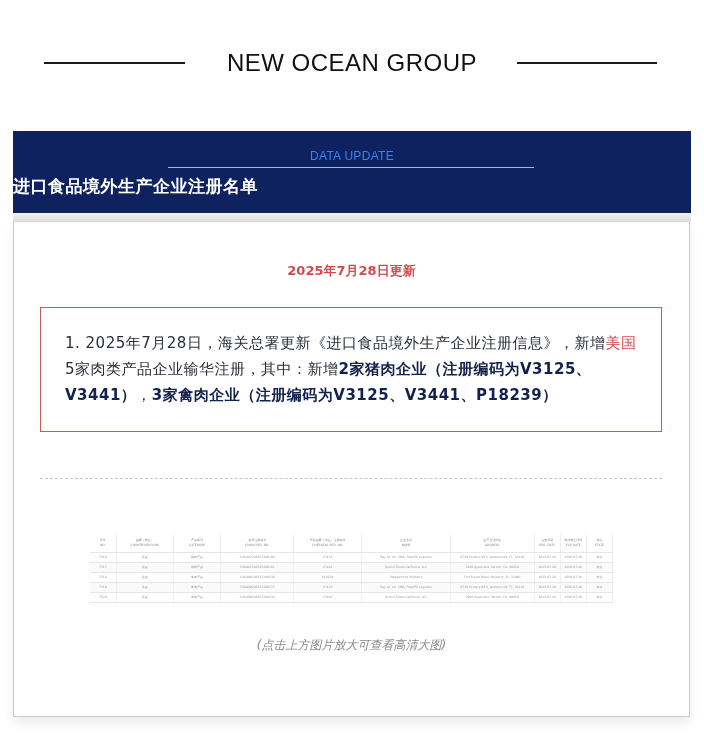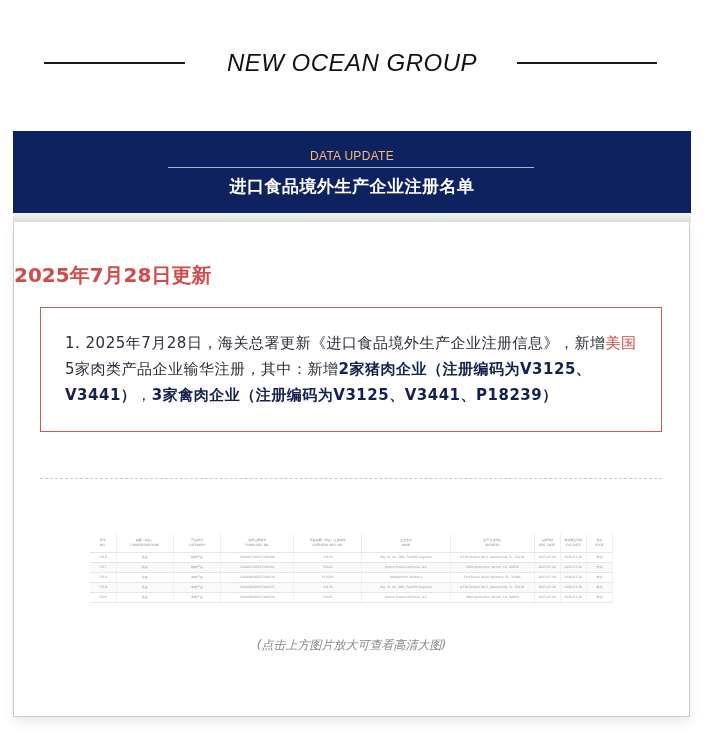--- a/index.html
+++ b/index.html
@@ -1,41 +1,41 @@
 <!DOCTYPE html>
 <html><head>
 <meta charset="utf-8">
 <style>
   * { box-sizing: border-box; margin: 0; padding: 0; }
   html, body { width: 704px; height: 738px; background: #ffffff; overflow: hidden; }
   body { position: relative; font-family: "DejaVu Sans", "Liberation Sans", sans-serif; }
 
-  .brand-row { position: absolute; top: 48px; left: 0; width: 585px; height: 30px; font-style: italic; }
+  .brand-row { position: absolute; top: 48px; left: 0; width: 585px; height: 30px; }
   .brand-line { position: absolute; top: 14px; height: 2px; background: #1a1a1a; }
   .brand-line.left { left: 44px; width: 141px; }
   .brand-line.right { left: 517px; width: 140px; }
   .brand-name { position: absolute; left: 0; width: 704px; top: 0; text-align: center;
     font-family: "Liberation Sans", sans-serif; font-size: 24px; letter-spacing: 0.5px; color: #111; line-height: 30px; }
 
   .banner { position: absolute; left: 13px; top: 131px; width: 678px; height: 82px; background: #0e2260; }
   .banner-sub { position: absolute; top: 18px; left: 0; width: 100%; text-align: center;
-    font-family: "Liberation Sans", sans-serif; font-size: 12px; color: #fdba74; letter-spacing: 0.3px; }
+    font-family: "Liberation Sans", sans-serif; font-size: 12px; color: #3b82f6; letter-spacing: 0.3px; }
   .banner-rule { position: absolute; top: 36px; left: 155px; width: 366px; height: 1px; background: #aab4cf; }
-  .banner-title { position: absolute; top: 44px; left: 0; width: 100%; text-align: center;
+  .banner-title { position: absolute; top: 44px; left: 0; width: 100%; 
     font-size: 17px; font-weight: bold; color: #ffffff; letter-spacing: 0.5px; }
 
   .shade { position: absolute; left: 13px; top: 213px; width: 678px; height: 9px;
     background: linear-gradient(#f3f3f3, #dcdcdc); }
 
   .card { position: absolute; left: 13px; top: 222px; width: 677px; height: 495px;
     background: #fff; border: 1px solid #c7cbd0; border-top: none;
     box-shadow: 0 6px 10px rgba(0,0,0,0.08); }
 
-  .update-date { position: absolute; top: 40px; left: 0; width: 100%; text-align: left;
-    font-size: 20px; font-weight: bold; color: #d24a4a; }
+  .update-date { position: absolute; top: 40px; left: 0; width: 100%; text-align: center;
+    font-size: 13px; font-weight: bold; color: #d24a4a; }
 
   .notice { position: absolute; left: 26px; top: 85px; width: 622px; height: 125px;
     border: 1px solid #c9595b; padding: 22px 22px 0 24px;
     font-size: 15px; line-height: 26px; color: #2a2e3a; letter-spacing: 0.5px; }
   .notice .red { color: #d24a4a; }
   .notice b { color: #14214f; }
 
   .divider { position: absolute; left: 26px; top: 256px; width: 622px; height: 0;
     border-top: 1px dashed #c4c8cc; }
 

